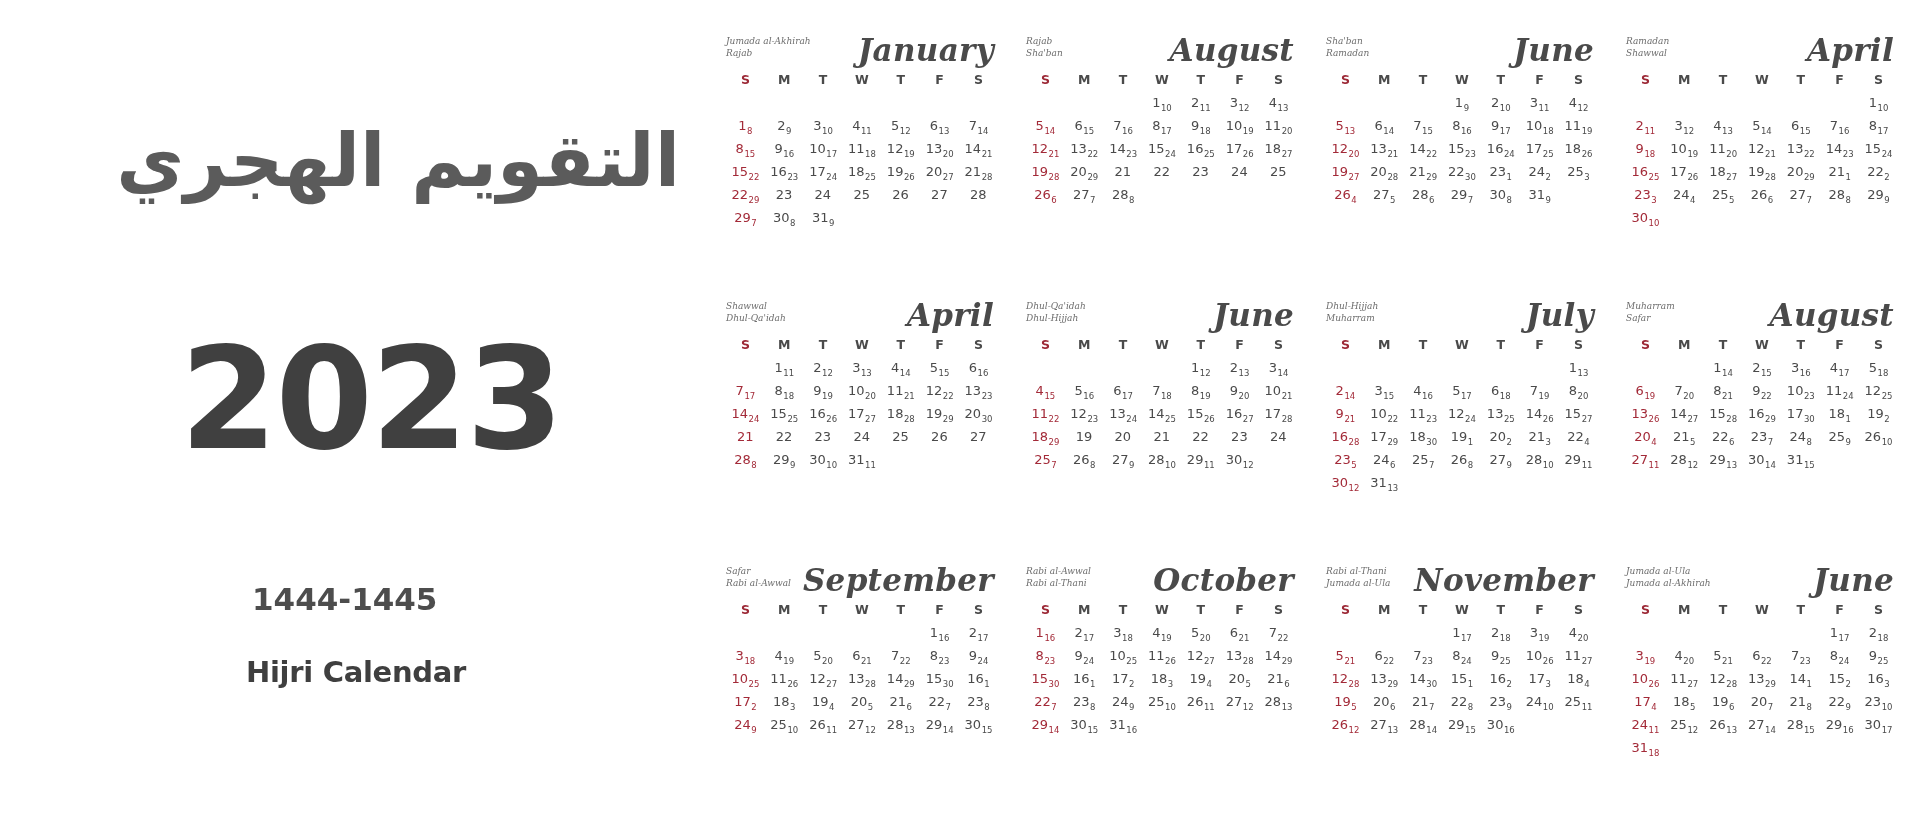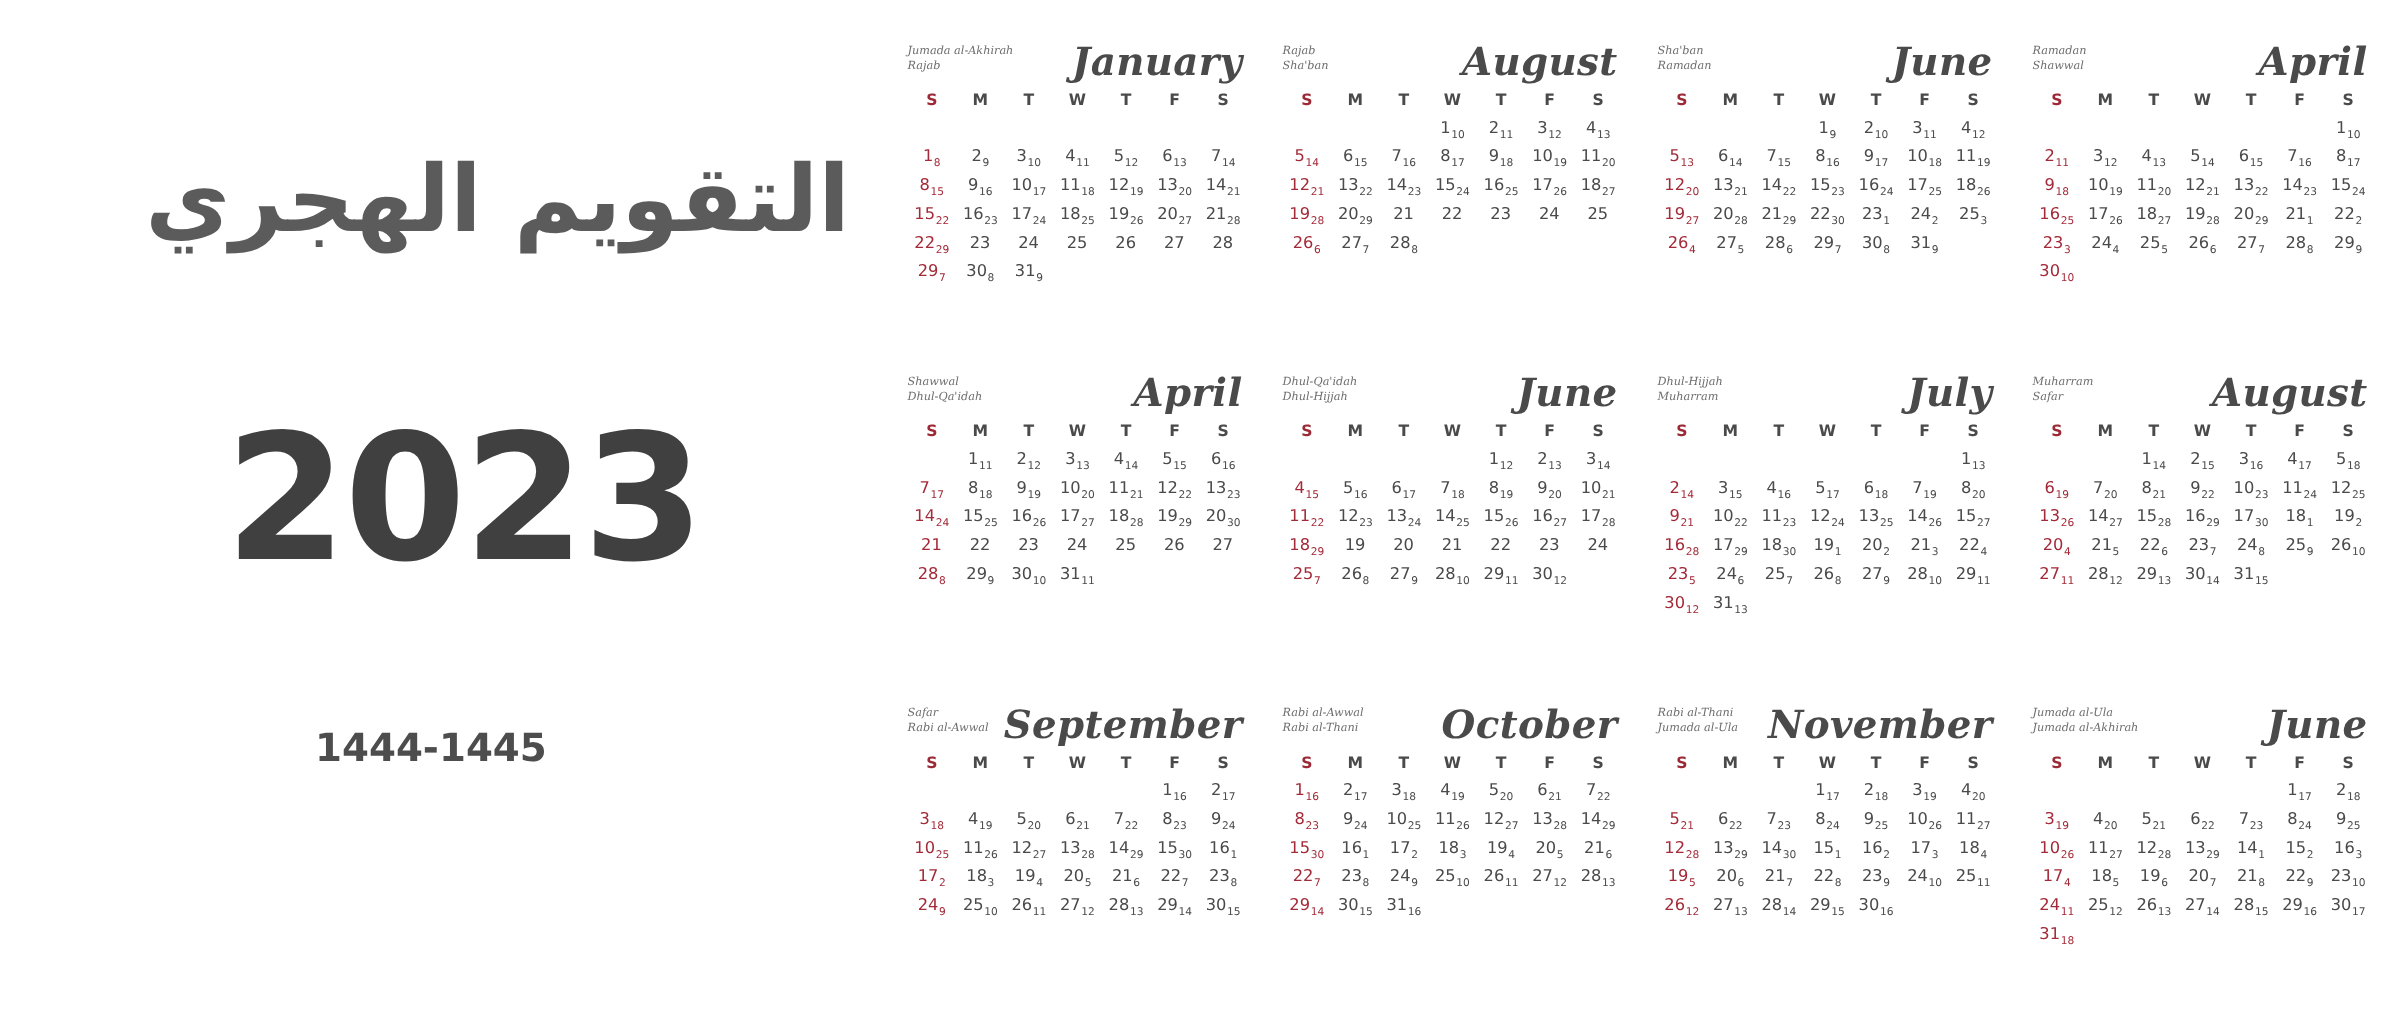--- a/index.html
+++ b/index.html
@@ -148,20 +148,21 @@
   }
   .empty { visibility: hidden; }
 </style>
 </head>
 <body>
 
 <div id="left-panel">
   <div id="arabic-title">التقويم الهجري</div>
   <div id="year-label">2023</div>
   <div id="hijri-range">1444-1445</div>
+  <div id="hijri-subtitle">Hijri Calendar</div>
 </div>
 
 <div id="calendar-grid">
     <div class="month-block">
       <div class="month-head">
         <div class="hijri-months">
           <div>Jumada al-Akhirah</div>
           <div>Rajab</div>
         </div>
         <div class="month-name">January</div>

